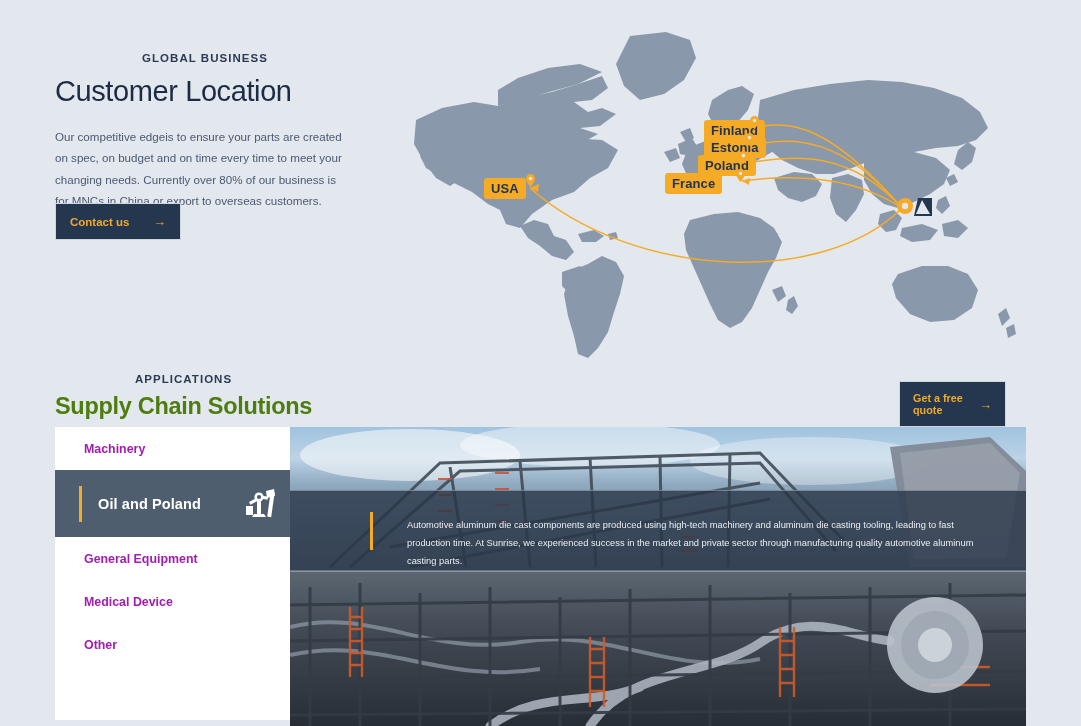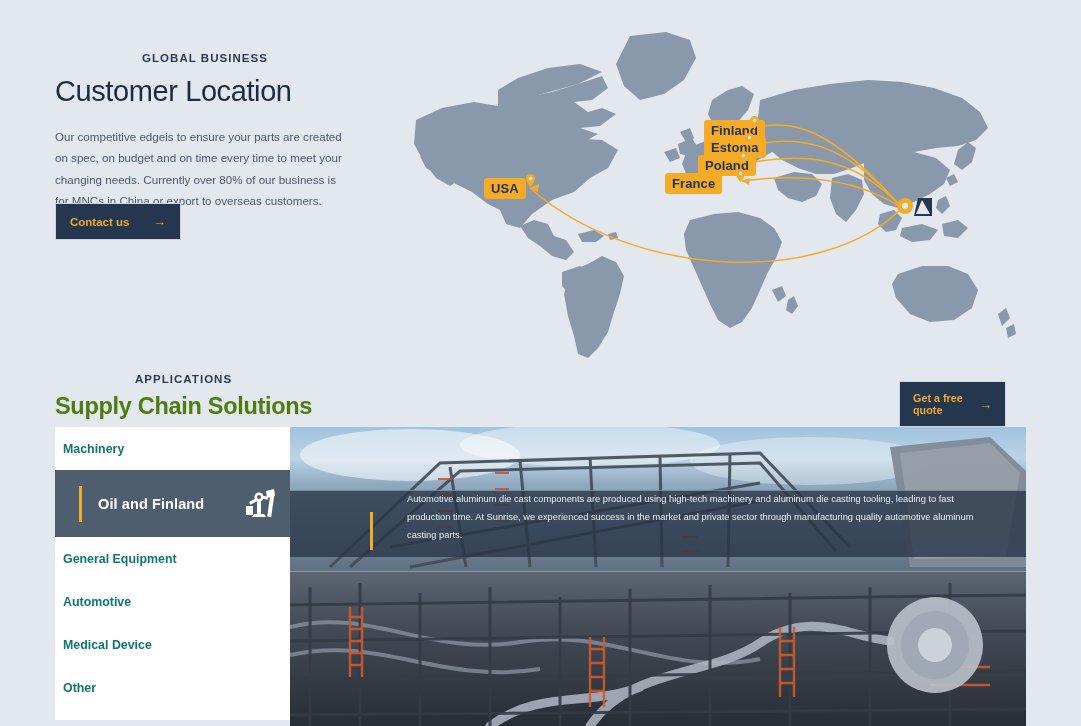--- a/index.html
+++ b/index.html
@@ -57,22 +57,22 @@
   }
 
   
   .panel { position: absolute; left: 55px; top: 427px; width: 971px; height: 299px; }
   .tabs {
     position: absolute; left: 0; top: 0; width: 235px; height: 293px;
     background: #ffffff; z-index: 3;
   }
   .tab {
     display: flex; align-items: center; height: 43px;
-    padding-left: 8px; font-size: 12.4px; font-weight: 700;
-    color: #0f766e; cursor: pointer; position: relative;
+    padding-left: 29px; font-size: 12.4px; font-weight: 700;
+    color: #a21caf; cursor: pointer; position: relative;
   }
   .tab-active {
     position: absolute; left: 0; top: 43px; width: 235px; height: 67px;
     background: #4f5e6e; display: flex; align-items: center;
     padding-left: 24px; cursor: pointer; z-index: 4;
   }
   .tab-active .bar {
     position: absolute; left: 24px; top: 16px; width: 2.5px; height: 36px;
     background: #f5ab26;
   }
@@ -94,23 +94,23 @@
     background:
       radial-gradient(circle at 18% 8%, rgba(255,255,255,.55), transparent 32%),
       radial-gradient(circle at 52% 4%, rgba(255,255,255,.45), transparent 28%),
       linear-gradient(180deg, #7fa8cc 0%, #93b6d4 11%, #6e8296 22%, #4b5a69 34%,
                       #36424f 46%, #2c3views 0%, #2b3540 58%, #222a33 72%, #1b222a 100%);
   }
   .photo-struct { position: absolute; inset: 0; opacity: .95; }
   .photo-struct svg { width: 100%; height: 100%; display: block; }
 
   .overlay-band {
-    position: absolute; left: 0; top: 63px; width: 736px; height: 67px;
+    position: absolute; left: 0; top: 63px; width: 736px; height: 80px;
     background: rgba(40,53,70,0.78); z-index: 2;
-    display: flex; align-items: flex-start;
+    display: flex; align-items: flex-end;
   }
   .overlay-band .bar {
     position: absolute; left: 80px; top: 22px; width: 2.5px; height: 38px;
     background: #f5ab26;
   }
   .overlay-text {
     margin-left: 117px; width: 578px; color: #e9eef4;
     font-size: 9.3px; line-height: 1.95;
   }
   .media-sep { position: absolute; left: 0; top: 63px; width: 736px; height: 1px; background: rgba(200,210,220,.45); z-index: 3; }
@@ -357,34 +357,31 @@
     <div class="tabs">
       <div class="tab">
         <span>Machinery</span>
       </div>
 
       <div class="tab-rest">
         <div class="tab">
           <span>General Equipment</span>
         </div>
         <div class="tab">
-          <span>Automotive</span>
-        </div>
-        <div class="tab">
           <span>Medical Device</span>
         </div>
         <div class="tab">
           <span>Other</span>
         </div>
       </div>
     </div>
 
     <div class="tab-active">
       <span class="bar"></span>
-      <span class="lbl">Oil and Finland</span>
+      <span class="lbl">Oil and Poland</span>
       <span class="rig">
         <svg viewBox="0 0 32 31">
           <g fill="#ffffff">
             <rect x="2" y="18" width="7" height="9"></rect>
             <rect x="13" y="12" width="4" height="15"></rect>
             <polygon points="10,26 20,26 22,29 8,29"></polygon>
             <rect x="25" y="4" width="4" height="25" transform="rotate(8 27 16)"></rect>
             <polygon points="22,3 30,1 31,8 23,10"></polygon>
             <rect x="5" y="12" width="9" height="3" transform="rotate(-28 9 13)"></rect>
             <rect x="17" y="8" width="7" height="3" transform="rotate(10 20 9)"></rect>

